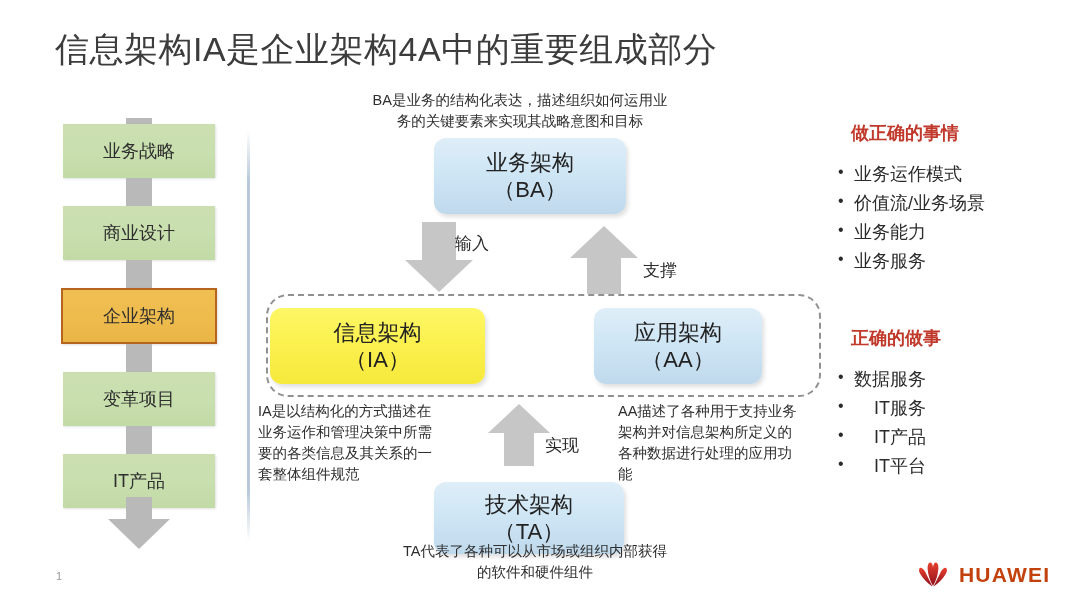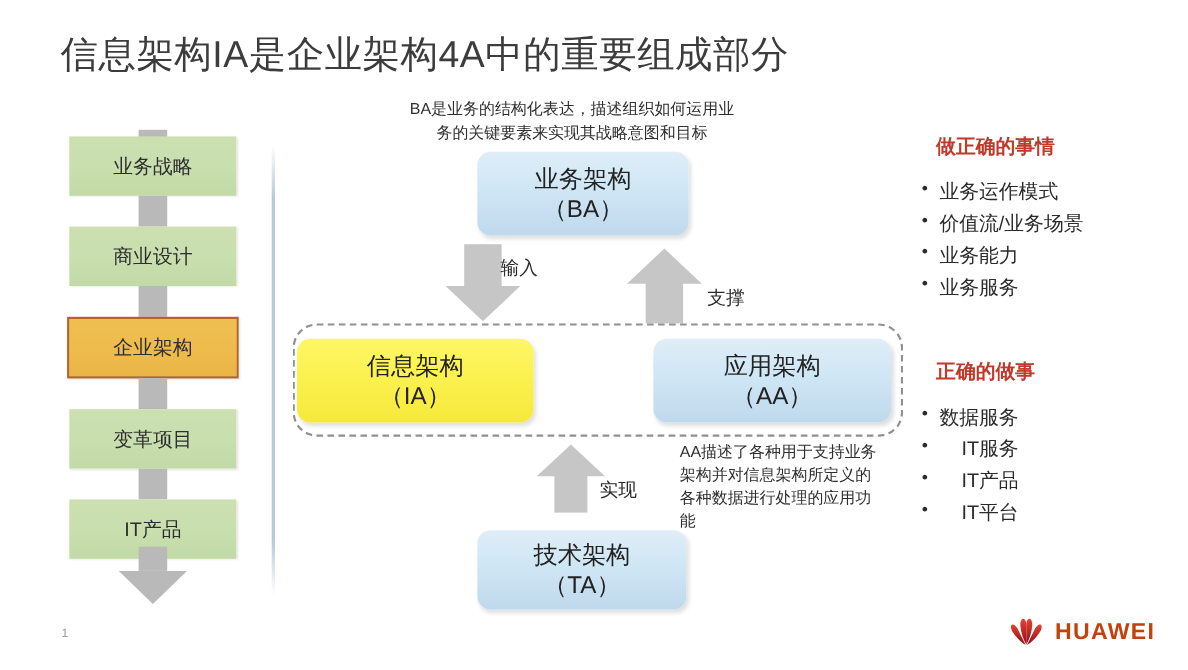--- a/index.html
+++ b/index.html
@@ -111,21 +111,21 @@
   .arch-box.blue {
     background: linear-gradient(180deg, #dfeef8 0%, #cfe6f5 45%, #bfd9ec 100%);
   }
   .arch-box.yellow {
     background: linear-gradient(180deg, #fdf766 0%, #fbf14f 45%, #f6e93c 100%);
   }
   .arch-box .line2 { font-size: 22px; }
 
   #box-ba { left: 434px; top: 138px; width: 192px; height: 76px; }
   #box-ia { left: 270px; top: 308px; width: 215px; height: 76px; }
-  #box-aa { left: 594px; top: 308px; width: 216px; height: 76px; }
+  #box-aa { left: 594px; top: 308px; width: 168px; height: 76px; }
   #box-ta { left: 434px; top: 482px; width: 190px; height: 72px; }
 
   
   #dashed-zone {
     position: absolute;
     left: 266px;
     top: 294px;
     width: 555px;
     height: 103px;
     border: 2px dashed #909090;
@@ -312,33 +312,35 @@
   <div id="box-ia" class="arch-box yellow">
     <span>信息架构</span>
     <span class="line2">（IA）</span>
   </div>
 
   <div id="box-aa" class="arch-box blue">
     <span>应用架构</span>
     <span class="line2">（AA）</span>
   </div>
 
+  <div id="caption-ia" class="caption">IA是以结构化的方式描述在业务运作和管理决策中所需要的各类信息及其关系的一套整体组件规范</div>
   <div id="caption-aa" class="caption">AA描述了各种用于支持业务架构并对信息架构所定义的各种数据进行处理的应用功能</div>
 
   <div id="arrow-realize" class="block-arrow">
     <div class="shaft"></div>
     <div class="head"></div>
   </div>
   <div id="label-realize" class="arrow-label">实现</div>
 
   <div id="box-ta" class="arch-box blue">
     <span>技术架构</span>
     <span class="line2">（TA）</span>
   </div>
 
+  <div id="caption-ta" class="caption">TA代表了各种可以从市场或组织内部获得的软件和硬件组件</div>
 
   <div id="heading-do-right-things" class="right-heading">做正确的事情</div>
   <ul id="list-do-right-things" class="right-list">
     <li>业务运作模式</li>
     <li>价值流/业务场景</li>
     <li>业务能力</li>
     <li>业务服务</li>
   </ul>
 
   <div id="heading-do-things-right" class="right-heading">正确的做事</div>

